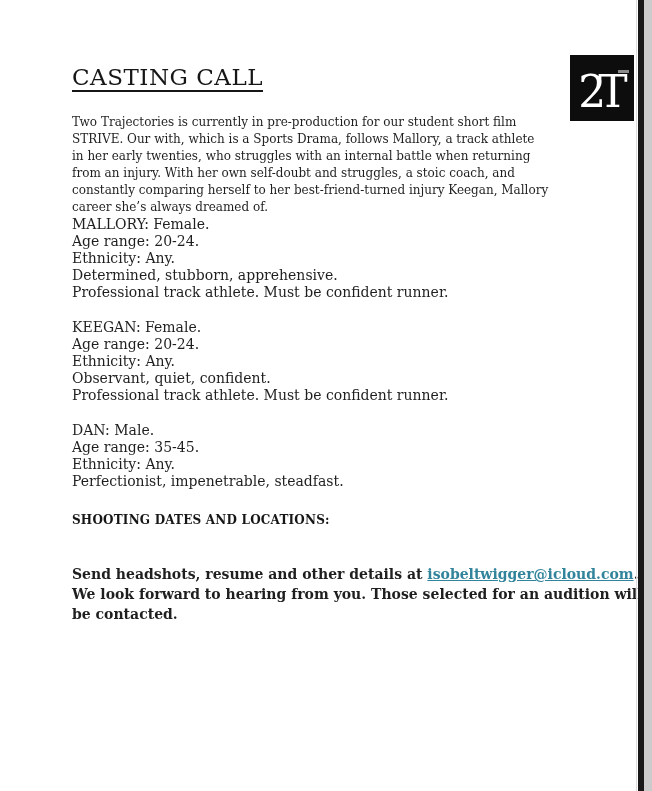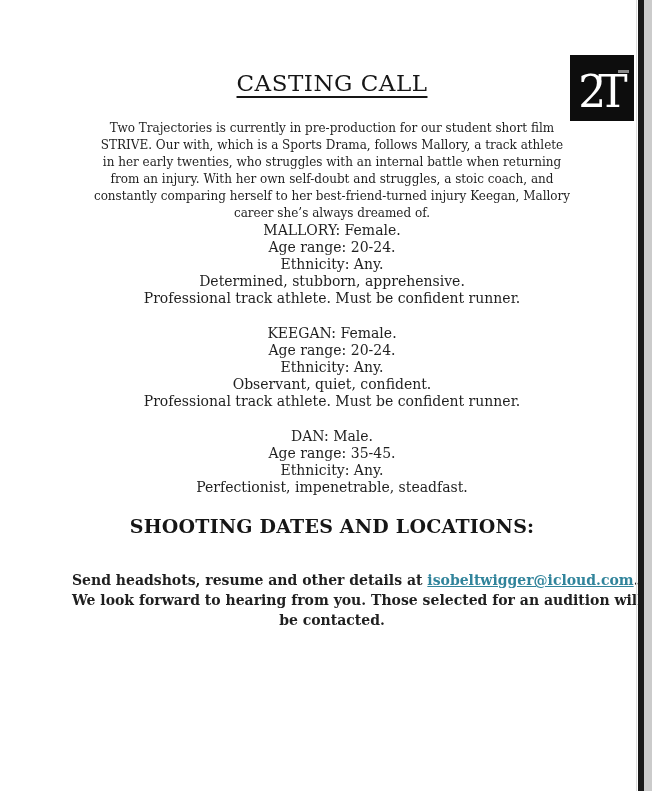--- a/index.html
+++ b/index.html
@@ -9,21 +9,21 @@
     position:relative;
     font-family:"DejaVu Serif", serif;
     color:#1f1f1f;
     overflow:hidden;
   }
   
   .edge-line { position:absolute; top:0; bottom:0; right:15px; width:1px; background:#dcdcdc; }
   .edge-dark { position:absolute; top:0; bottom:0; right:8px; width:6px; background:#191919; }
   .edge-gray { position:absolute; top:0; bottom:0; right:0; width:8px; background:#cbcbcb; }
 
-  .content { position:absolute; left:72px; top:14px; width:520px;text-align:center; }
+  .content { position:absolute; left:72px; top:8px; width:520px; }
 
   .title {
     margin:56px 0 0 0;
     font-size:23px;
     font-weight:normal;
     letter-spacing:0.5px;
     text-decoration:underline;
     text-decoration-thickness:1.5px;
     text-underline-offset:5px;
     color:#161616;
@@ -48,21 +48,21 @@
 
   .intro { margin-top:24px; font-size:12px; line-height:17px; }
   .intro div { white-space:nowrap; }
 
   .roles { }
   .role { margin-bottom:18px; font-size:14px; line-height:17px; }
   .role div { white-space:nowrap; }
 
   .shooting-heading {
     margin:14px 0 0 0;
-    font-size:19px;
+    font-size:12px;
     font-weight:bold;
     letter-spacing:0.2px;
     line-height:24px;
     color:#161616;
   }
   .shooting-lines { font-size:14px; line-height:17px; }
 
   .contact { margin-top:32px; font-size:14px; line-height:20px; font-weight:bold; }
   .contact div { white-space:nowrap; }
   .email-link { color:#31849B; text-decoration:underline; font-weight:bold; cursor:pointer; }

